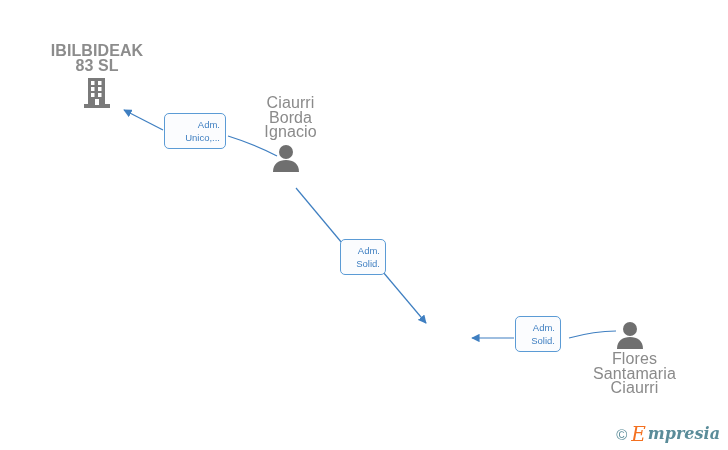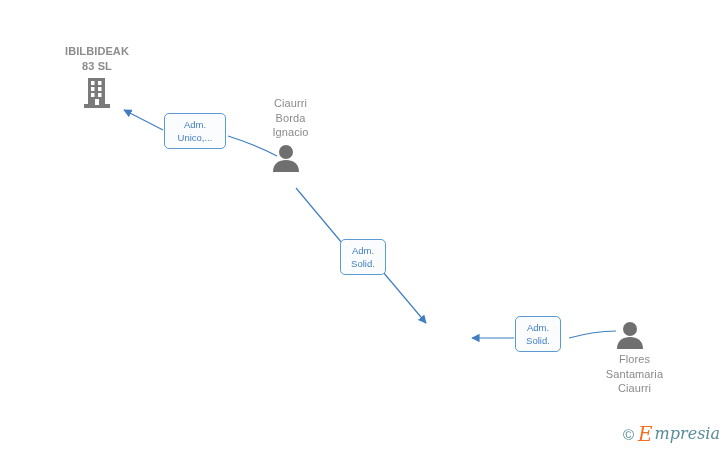--- a/index.html
+++ b/index.html
@@ -33,21 +33,21 @@
     display: flex;
     flex-direction: column;
     align-items: center;
     width: 120px;
   }
   .node .icon-wrap {
     display: block;
     line-height: 0;
   }
   .node-label {
-    font-size: 11px;
+    font-size: 16px;
     line-height: 14.5px;
     text-align: center;
     color: #8a8a8a;
     white-space: pre-line;
     letter-spacing: 0.1px;
   }
   .node-label.company {
     font-weight: bold;
     color: #8c8c8c;
   }
@@ -64,21 +64,21 @@
   
   .rel-badge {
     position: absolute;
     box-sizing: border-box;
     border: 1px solid #5b9bd5;
     border-radius: 5px;
     background: #fbfcfe;
     color: #3f7fc1;
     font-size: 9.5px;
     line-height: 13px;
-    text-align: center;
+    text-align: right;
     padding: 4px 5px 4px 5px;
     white-space: pre-line;
     box-shadow: 0 0 0 0 rgba(0,0,0,0);
   }
 
   
   #footer-logo {
     position: absolute;
     right: 8px;
     bottom: 6px;
@@ -98,20 +98,21 @@
     color: #f4701f;
     line-height: 1;
     margin-right: -2px;
   }
   .logo-rest {
     font-family: "DejaVu Serif", serif;
     font-style: italic;
     font-size: 16px;
     color: #5a8c99;
     line-height: 1;
+    font-weight: bold;
   }
 </style>
 </head>
 <body>
 
 <div id="canvas">
 
   <svg id="edges" viewBox="0 0 728 450" xmlns="http://www.w3.org/2000/svg">
     <defs>
       <marker id="arrow" viewBox="0 0 10 10" refX="9" refY="5" markerWidth="7" markerHeight="7" orient="auto-start-reverse">

